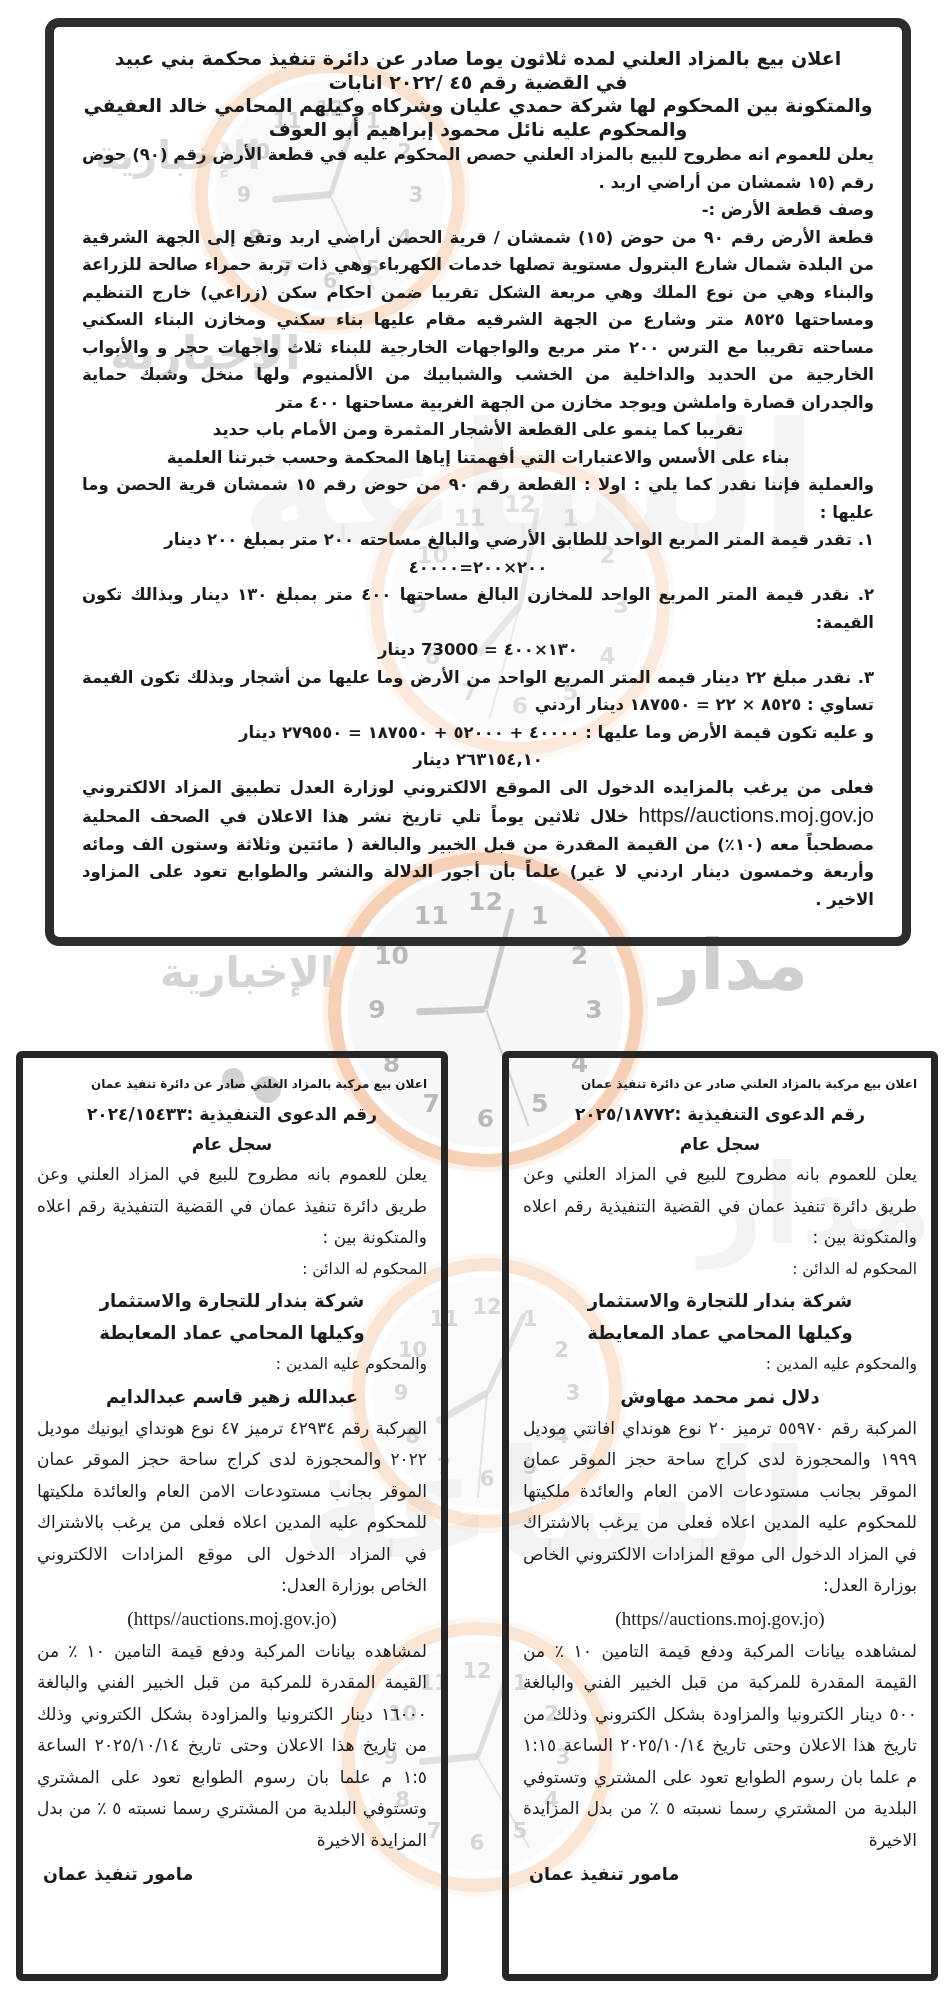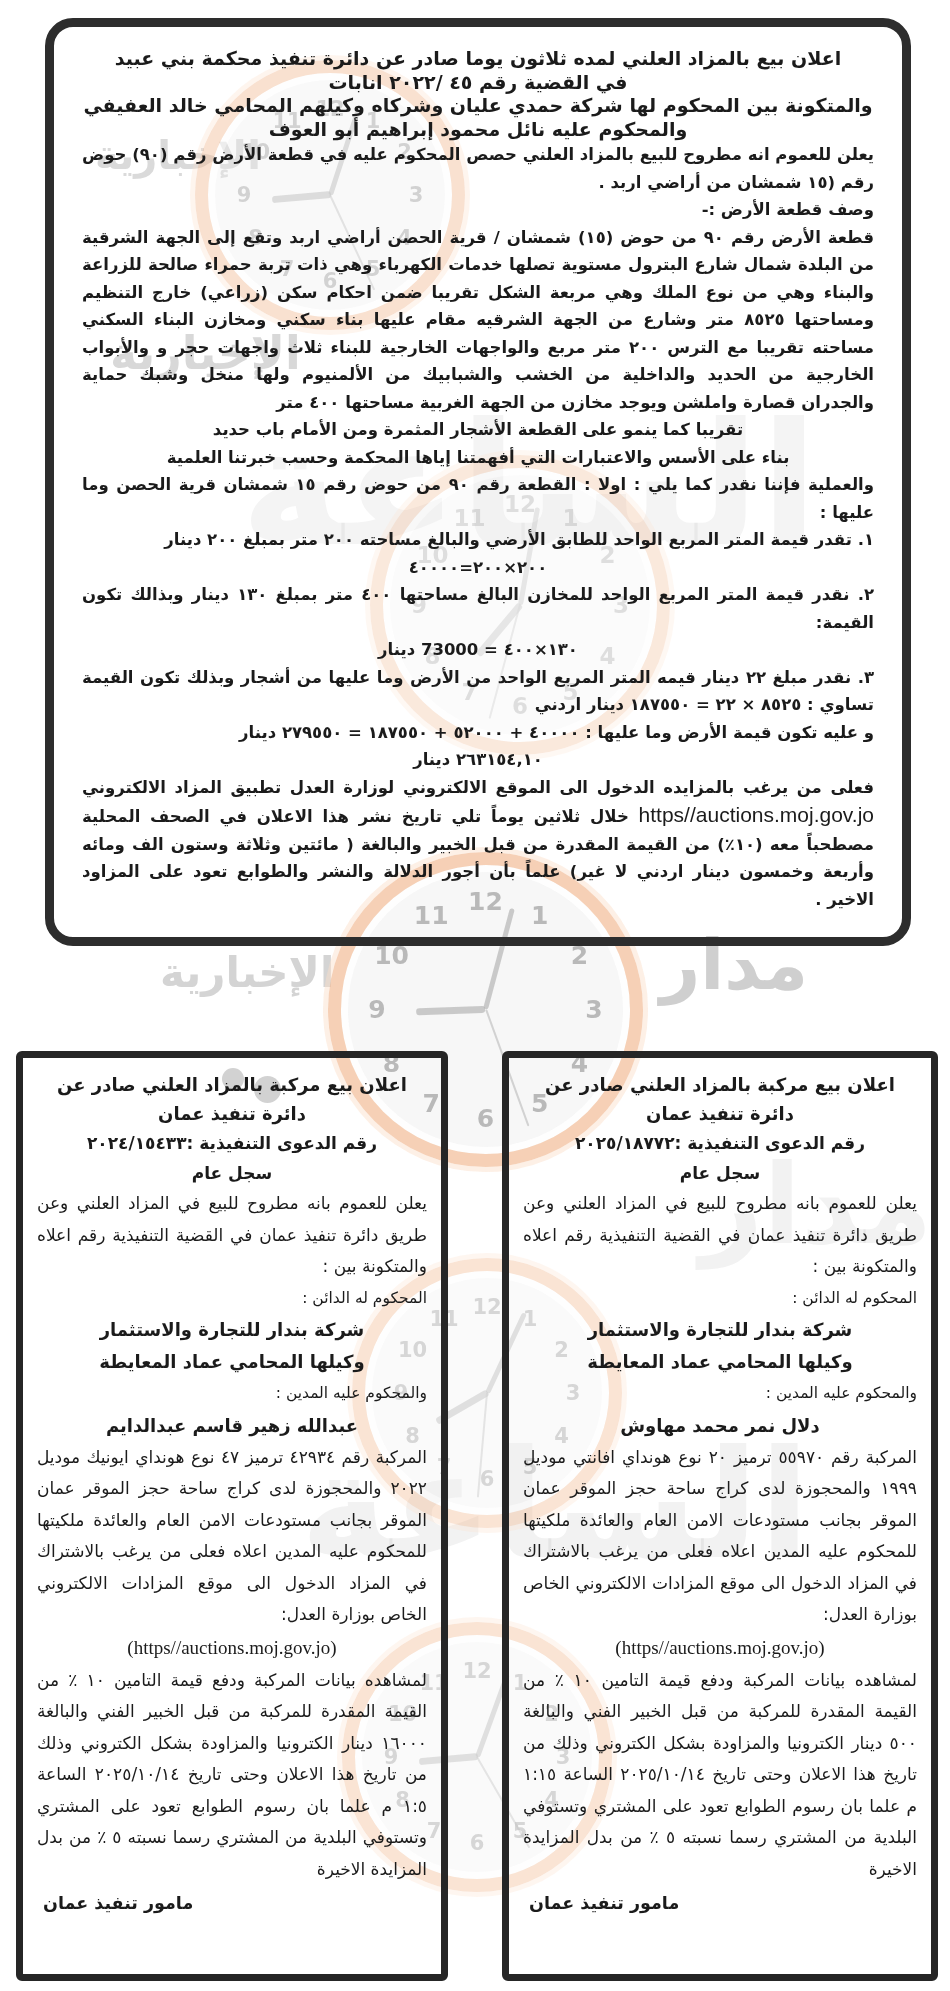--- a/index.html
+++ b/index.html
@@ -26,38 +26,38 @@
   .hand{position:absolute;bottom:50%;transform-origin:50% 100%;background:rgba(150,150,150,.55);border-radius:3px;}
   .h-min{width:5px;height:36%;left:calc(50% - 2.5px);}
   .h-hr{width:7px;height:24%;left:calc(50% - 3.5px);}
   .h-sec{width:2px;height:43%;left:calc(50% - 1px);background:rgba(160,160,160,.5);}
   .wm-text{position:absolute;font-weight:700;white-space:nowrap;line-height:1;}
   .wm-dot{position:absolute;border-radius:50%;background:#d2d2d2;}
   
   .notice{position:absolute;z-index:1;box-sizing:border-box;background:transparent;}
   #land{
     left:45px;top:18px;width:866px;height:928px;
-    border:9px solid #2d2d2d;border-radius:28px;
+    border:9px solid #2d2d2d;border-radius:14px;
     padding:20px 28px 10px 28px;
   }
   .lt{margin:0;text-align:center;font-weight:700;font-size:19px;line-height:23.5px;}
   .bp{margin:0;font-weight:700;font-size:16.5px;line-height:27.5px;text-align:justify;}
   .bp.right{text-align:right;}
   .bp.center{text-align:center;}
   .bp.left{text-align:center;}
   .bp.eq{text-align:center;}
   .bp.jlast{text-align:justify;text-align-last:justify;}
   .url-big{font-family:"Liberation Sans",sans-serif;font-weight:400;font-size:21px;direction:ltr;unicode-bidi:embed;}
   .vbox{
     border:7px solid #262626;border-radius:6px;
     padding:12px 14px 10px 14px;
   }
   #vleft{left:16px;top:1051px;width:432px;height:930px;}
   #vright{left:502px;top:1051px;width:436px;height:930px;}
-  .vt{margin:0;text-align:center;font-weight:700;font-size:18px;line-height:29px;}
+  .vt{margin:0;text-align:right;font-weight:700;font-size:12px;line-height:29px;}
   .vcase{margin:0;text-align:center;font-weight:700;font-size:17px;line-height:31px;}
   .vreg{margin:0;text-align:center;font-weight:700;font-size:17px;line-height:29px;}
   .vp{margin:0;font-weight:500;font-size:17px;line-height:31.5px;text-align:justify;}
   .vlabel{margin:0;font-weight:500;font-size:15.5px;line-height:31.5px;text-align:right;}
   .vname{margin:0;font-weight:700;font-size:18px;line-height:32px;text-align:center;}
   .vurl{margin:0;font-family:"Liberation Serif",serif;font-weight:400;font-size:19px;line-height:34px;text-align:center;direction:ltr;}
   .vofficer{margin:0;font-weight:700;font-size:17.5px;line-height:36px;text-align:left;padding-left:6px;}
 </style>
 </head>
 <body>

